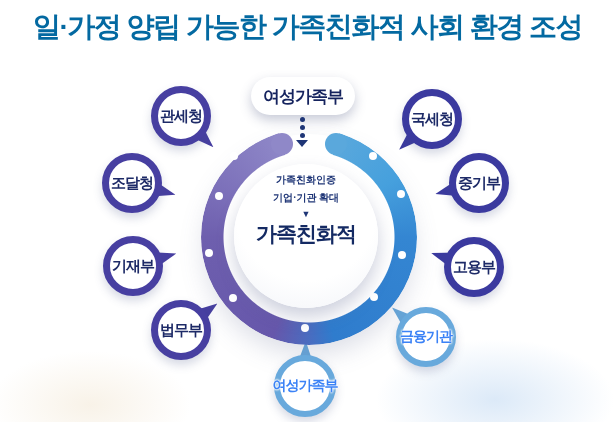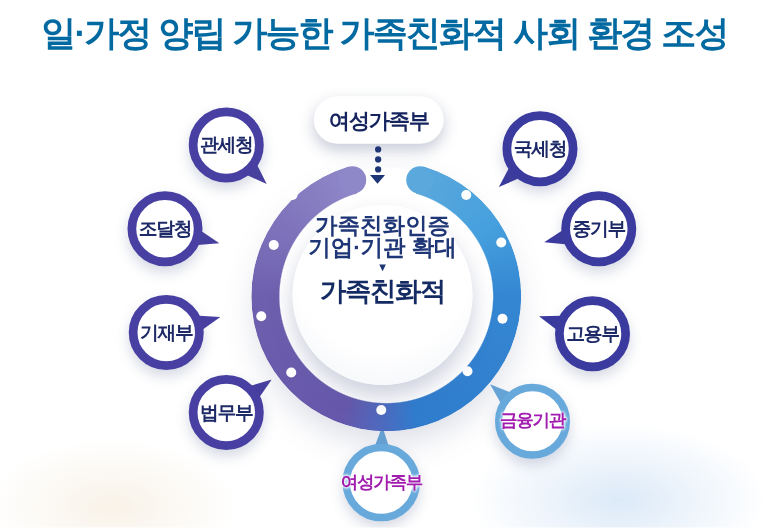--- a/index.html
+++ b/index.html
@@ -36,21 +36,21 @@
   .cap-right{left:325px;top:133px;background:#5aa8dc;}
   .dot{position:absolute;width:8px;height:8px;border-radius:50%;background:#ffffff;}
 
   
   .core{
     position:absolute;left:234px;top:164px;width:144px;height:144px;border-radius:50%;
     background:radial-gradient(circle at 50% 32%,#ffffff 58%,#f1f3f8 100%);
     box-shadow:0 9px 18px rgba(100,110,150,.32);
     text-align:center;box-sizing:border-box;padding-top:7px;
   }
-  .core .sub{font-size:18px;line-height:18px;font-weight:700;color:#1e3576;white-space:nowrap;}
+  .core .sub{font-size:10px;line-height:18px;font-weight:700;color:#1e3576;white-space:nowrap;font-family:Liberation Serif, serif;}
   .core .divider{font-size:9px;line-height:12px;color:#1e3576;margin:1px 0;}
   .core .main{font-size:21px;line-height:26px;font-weight:800;letter-spacing:-1px;color:#142a63;white-space:nowrap;}
 
   
   .hub{
     position:absolute;left:251px;top:77px;width:104px;height:38px;border-radius:19px;
     background:#ffffff;box-shadow:0 5px 12px rgba(80,90,130,.32);
     display:flex;align-items:center;justify-content:center;
     font-size:17px;font-weight:800;letter-spacing:-1px;color:#15235e;white-space:nowrap;
   }
@@ -75,21 +75,21 @@
     clip-path:polygon(0 15%,100% 50%,0 85%);
     transform:translate(-50%,-50%) rotate(var(--a)) translateX(32px);
   }
   .ministry{border:7px solid #473fa1;}
   .ministry .tail{background:#473fa1;}
   .ministry .label{color:#1d2a67;}
   .ministry.right{border-color:#3b3a9f;}
   .ministry.right .tail{background:#3b3a9f;}
   .institution{border:6px solid #68a9dc;}
   .institution .tail{background:#68a9dc;}
-  .institution .label{color:#a21caf;font-size:14px;}
+  .institution .label{color:#3b82f6;font-size:14px;}
   .institution.public{width:62px;height:62px;}
 </style>
 </head>
 <body>
 
 <div class="glow glow-left"></div>
 <div class="glow glow-right"></div>
 
 <div class="title">일·가정 양립 가능한 가족친화적 사회 환경 조성</div>
 

